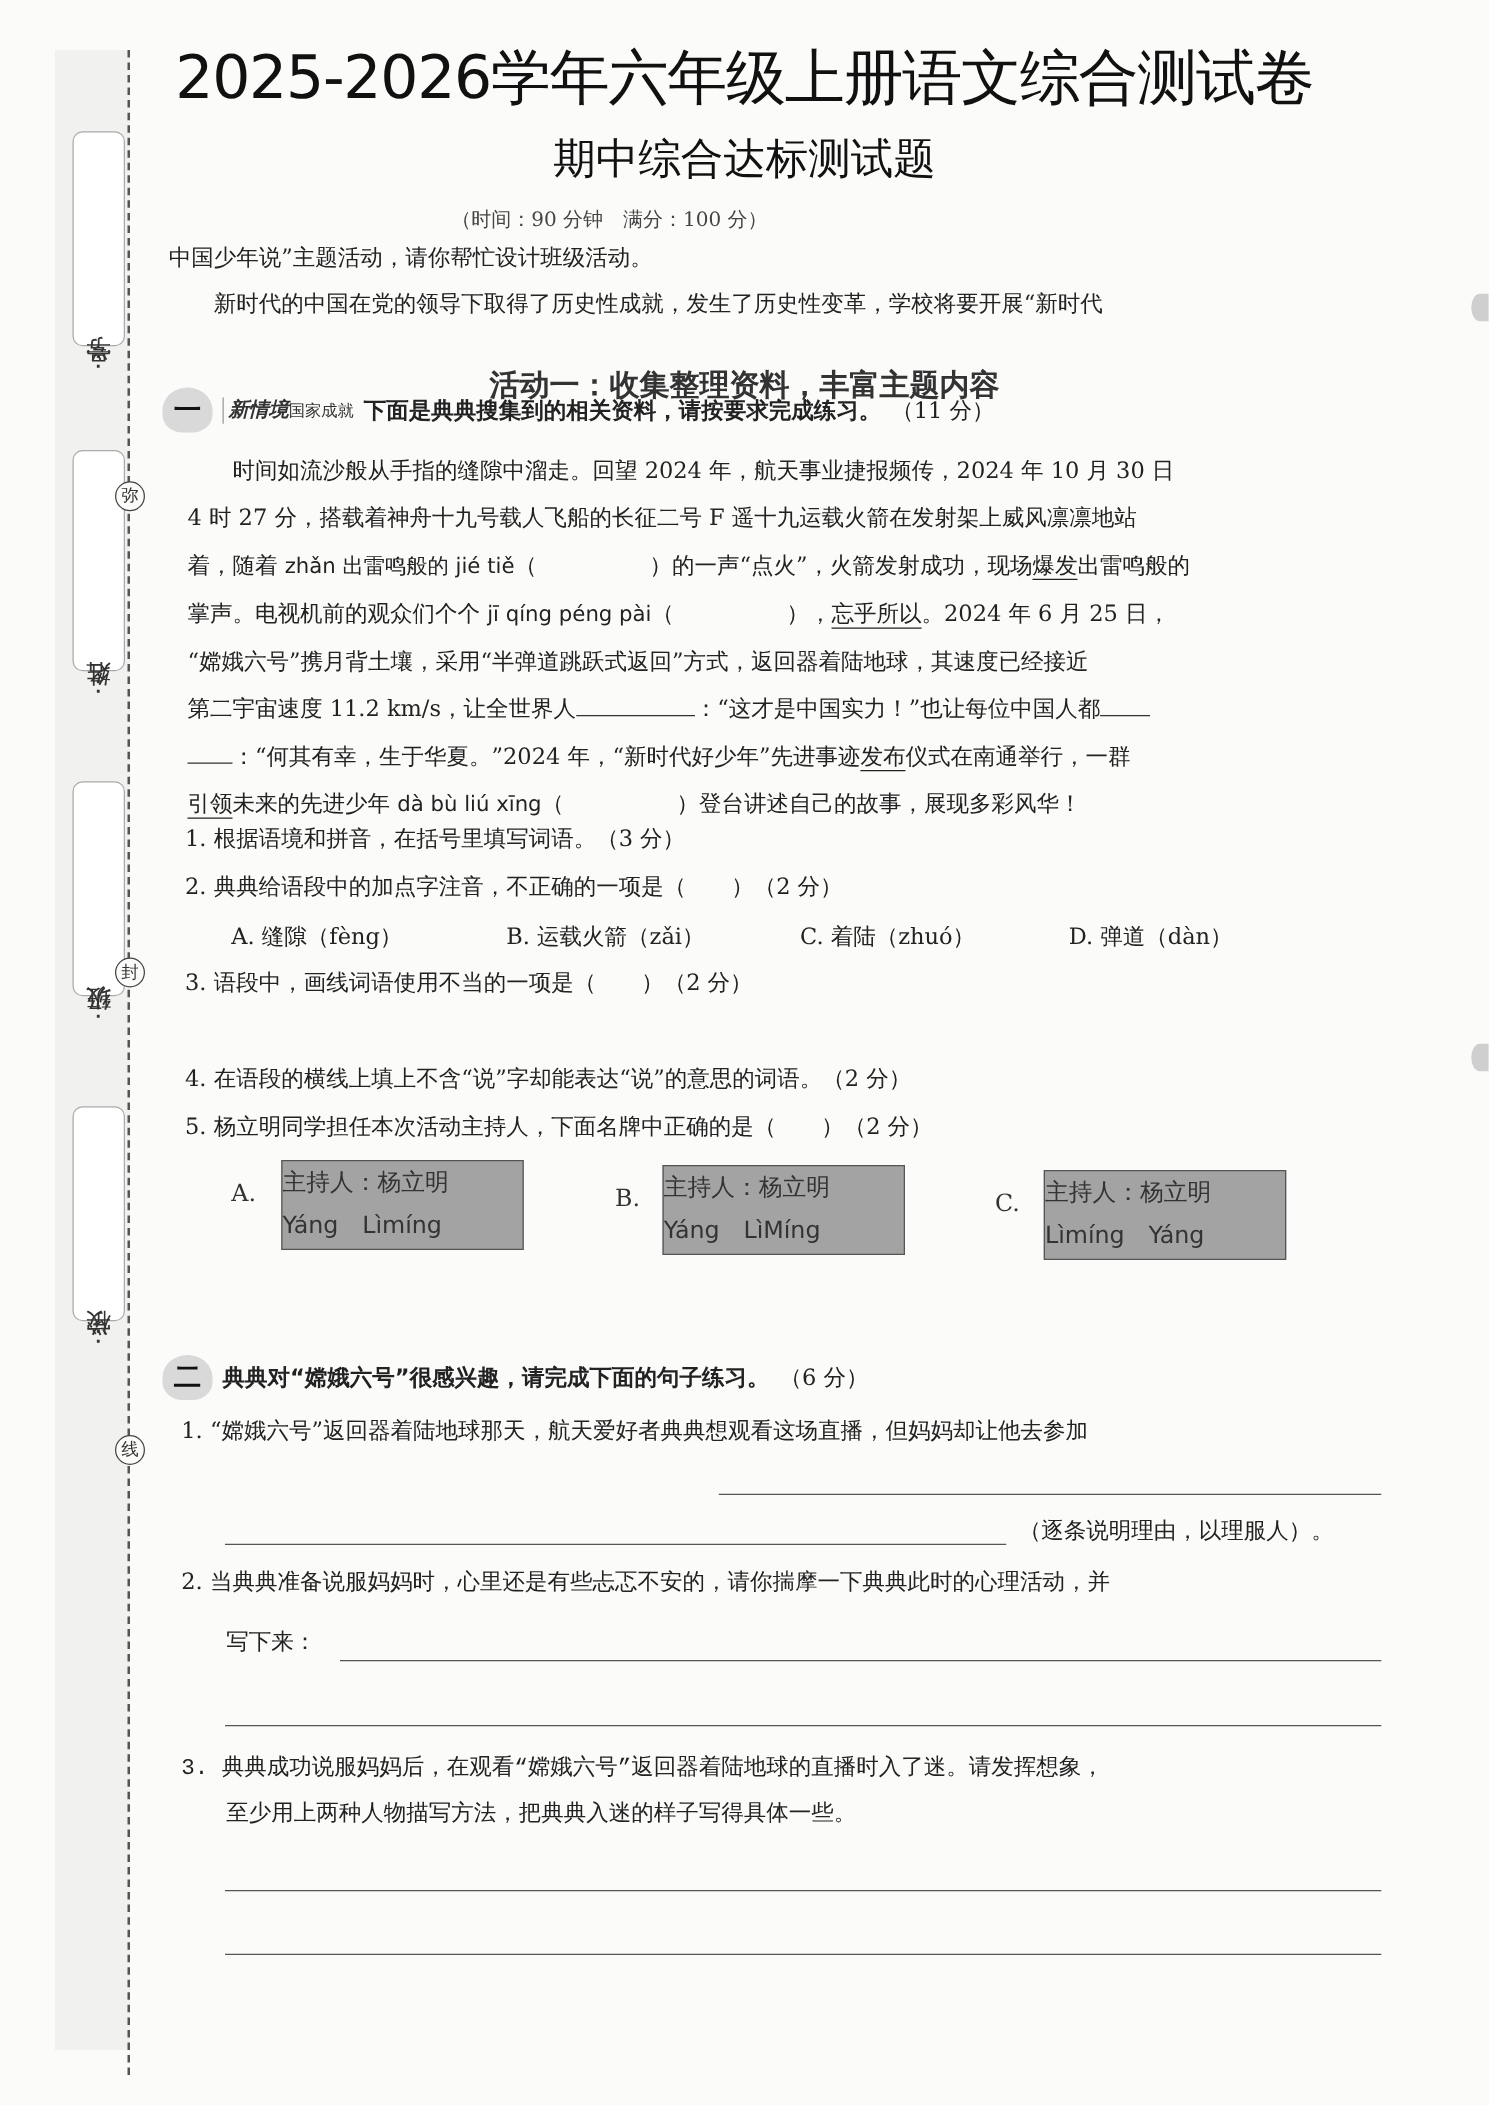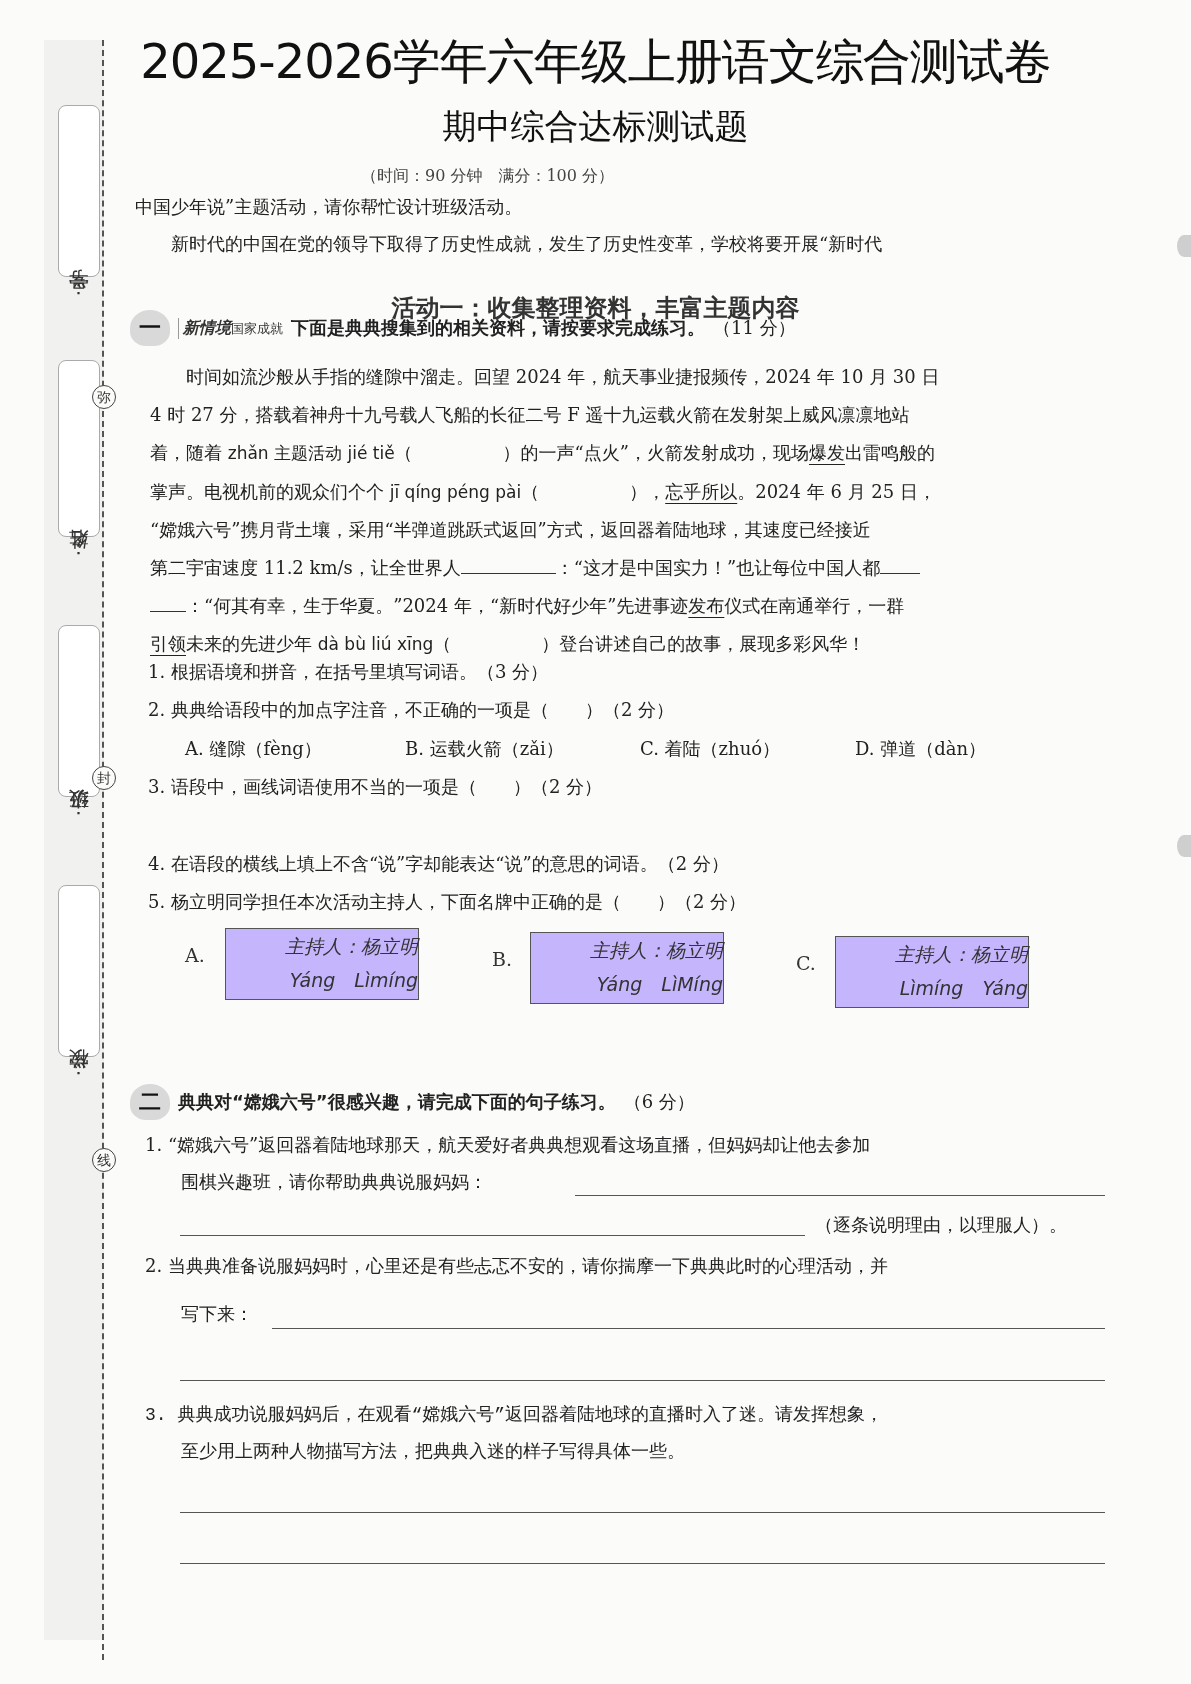--- a/index.html
+++ b/index.html
@@ -36,22 +36,22 @@
   .tag small { font-style:normal; font-size:13px; font-weight:normal; }
 
   .passage { position:absolute; left:150px; width:965px; top:358px; font-size:18px; line-height:38.2px; color:#222; }
   .passage .ul { text-decoration:underline; text-underline-offset:5px; }
   .blank { display:inline-block; border-bottom:1px solid #333; height:18px; vertical-align:baseline; }
   .py { font-family:"DejaVu Sans","Liberation Sans",sans-serif; font-size:17px; }
 
   .q { position:absolute; left:148px; width:960px; font-size:18px; color:#222; line-height:24px; }
   .opts { position:absolute; left:185px; width:900px; font-size:18px; color:#222; display:flex; }
   .opts span { display:inline-block; }
-  .nameplate { position:absolute; border:1.5px solid #555; background:#c4b5fd; text-align:right;
-               font-family:"DejaVu Sans","Liberation Sans",sans-serif; font-size:19px; color:#333; line-height:34px;font-style:italic; }
+  .nameplate { position:absolute; border:1.5px solid #555; background:#a3a3a3; text-align:left;
+               font-family:"DejaVu Sans","Liberation Sans",sans-serif; font-size:19px; color:#333; line-height:34px; }
   .np-label { position:absolute; font-size:19px; color:#333; }
 
   .ansline { position:absolute; border-bottom:1.3px solid #555; height:0; }
   .shadow-blob { position:absolute; right:0; width:14px; height:22px; background:#cfcfcf; border-radius:50% 0 0 50%; }
 </style>
 </head>
 <body>
 
 <div class="page">
 
@@ -92,21 +92,21 @@
     <div class="badge">一</div>
     <span class="tag"><span>新情境</span><small>国家成就</small></span>
     <span>下面是典典搜集到的相关资料，请按要求完成练习。</span>
     <span style="font-weight:normal;font-family:'DejaVu Serif',serif;">（11 分）</span>
   </div>
 
   <div class="passage">
     <div style="text-indent:36px;">时间如流沙般从手指的缝隙中溜走。回望 2024 年，航天事业捷报频传，2024 年 10 月 30 日</div>
     <div>4 时 27 分，搭载着神舟十九号载人飞船的长征二号 F 遥十九运载火箭在发射架上威风凛凛地站</div>
     <div>
-      <span>着，随着 </span><span class="py">zhǎn 主题活动 jié tiě</span><span>（　　　　　）的一声“点火”，火箭发射成功，现场</span><span class="ul">爆发</span><span>出雷鸣般的</span>
+      <span>着，随着 </span><span class="py">zhǎn 出雷鸣般的 jié tiě</span><span>（　　　　　）的一声“点火”，火箭发射成功，现场</span><span class="ul">爆发</span><span>出雷鸣般的</span>
     </div>
     <div>
       <span>掌声。电视机前的观众们个个 </span><span class="py">jī qíng péng pài</span><span>（　　　　　），</span><span class="ul">忘乎所以</span><span>。2024 年 6 月 25 日，</span>
     </div>
     <div>“嫦娥六号”携月背土壤，采用“半弹道跳跃式返回”方式，返回器着陆地球，其速度已经接近</div>
     <div>
       <span>第二宇宙速度 11.2 km/s，让全世界人</span><span class="blank" style="width:95px;"></span><span>：“这才是中国实力！”也让每位中国人都</span><span class="blank" style="width:40px;"></span>
     </div>
     <div>
       <span class="blank" style="width:36px;"></span><span>：“何其有幸，生于华夏。”2024 年，“新时代好少年”先进事迹</span><span class="ul">发布</span><span>仪式在南通举行，一群</span>
@@ -156,21 +156,20 @@
 
   <div class="sec-head" style="top:1084px;">
     <div class="badge">二</div>
     <span>典典对“嫦娥六号”很感兴趣，请完成下面的句子练习。</span>
     <span style="font-weight:normal;font-family:'DejaVu Serif',serif;">（6 分）</span>
   </div>
 
   <div class="q" style="top:1133px;left:145px;">
     <span>1.</span> <span>“嫦娥六号”返回器着陆地球那天，航天爱好者典典想观看这场直播，但妈妈却让他去参加</span>
   </div>
-  <div class="q" style="top:1170px;left:181px;">围棋兴趣班，请你帮助典典说服妈妈：</div>
   <div class="ansline" style="left:575px;top:1195px;width:530px;"></div>
   <div class="ansline" style="left:180px;top:1235px;width:625px;"></div>
   <div class="q" style="top:1213px;left:815px;width:300px;">（逐条说明理由，以理服人）。</div>
 
   <div class="q" style="top:1254px;left:145px;">
     <span>2.</span> <span>当典典准备说服妈妈时，心里还是有些忐忑不安的，请你揣摩一下典典此时的心理活动，并</span>
   </div>
   <div class="q" style="top:1302px;left:181px;">写下来：</div>
   <div class="ansline" style="left:272px;top:1328px;width:833px;"></div>
   <div class="ansline" style="left:180px;top:1380px;width:925px;"></div>

